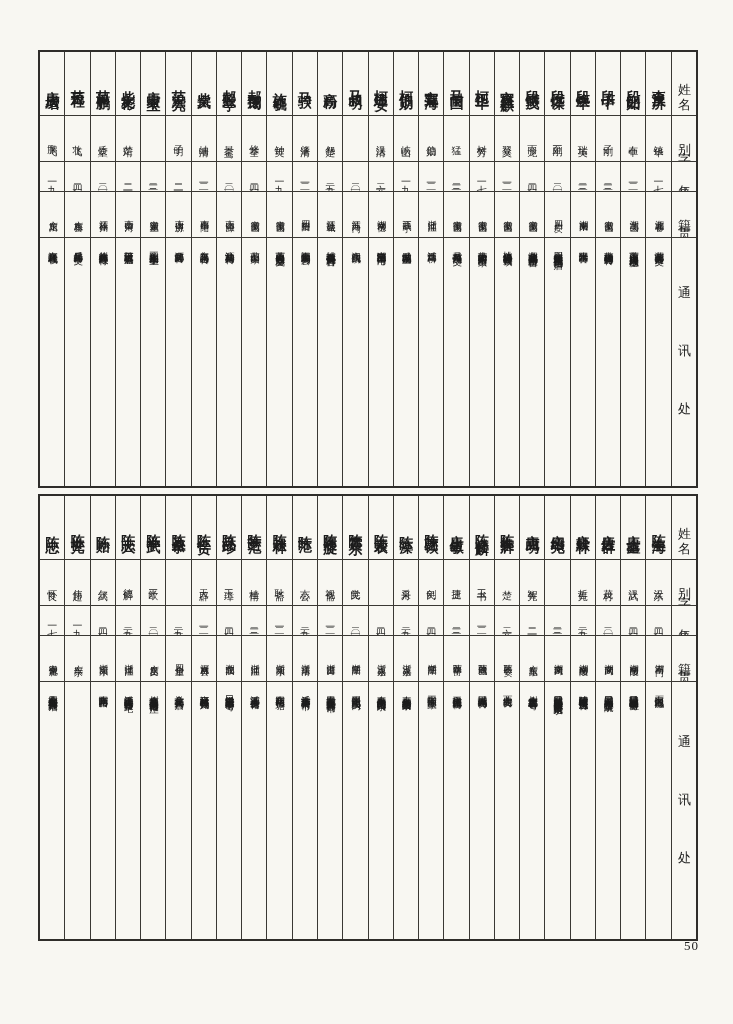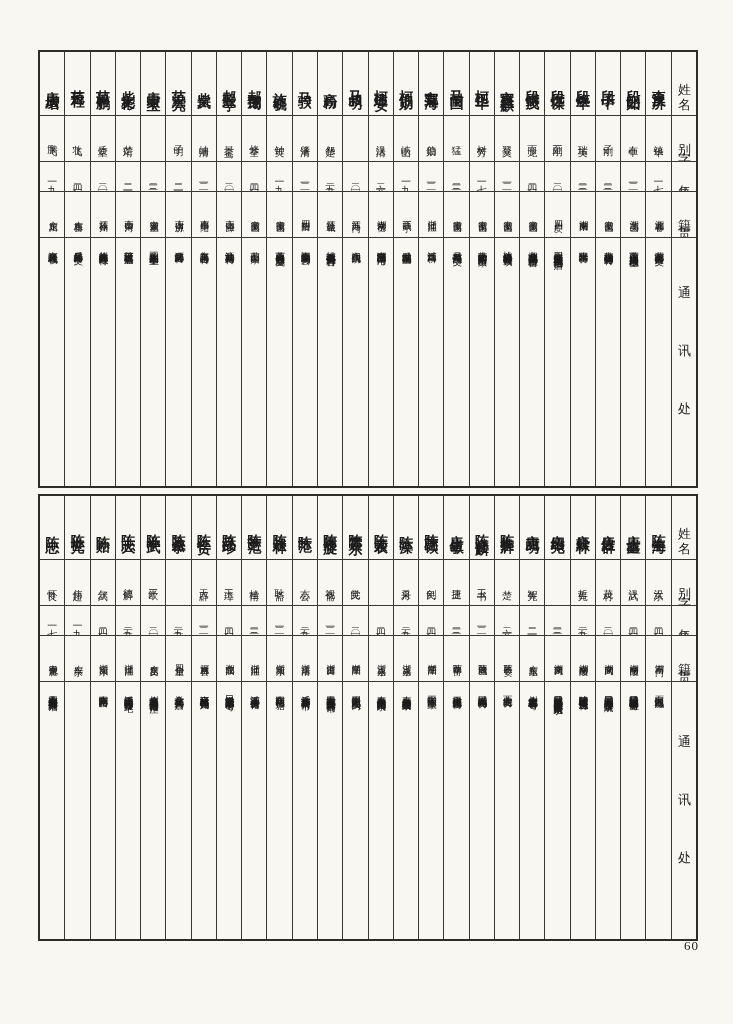--- a/index.html
+++ b/index.html
@@ -989,14 +989,14 @@
     <div class="cell c-native">
       <span class="vt native">安徽合肥</span>
     </div>
     <div class="cell c-addr">
       <span class="vt addr">合肥南乡烟墩集马乔森转（政治）</span>
     </div>
   </div>
 </div>
   </div>
 
-  <div class="page-number">60</div>
+  <div class="page-number">50</div>
 </div>
 
 </body></html>

